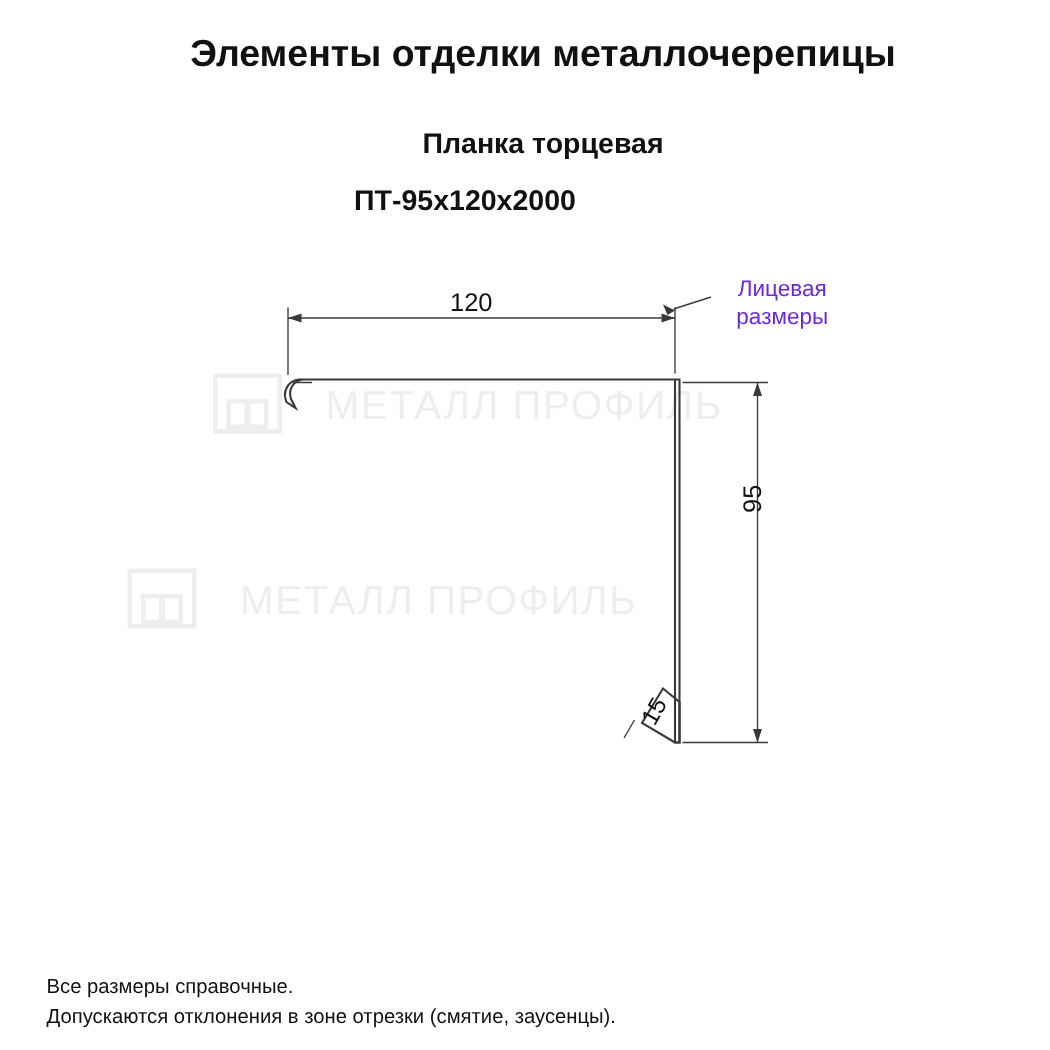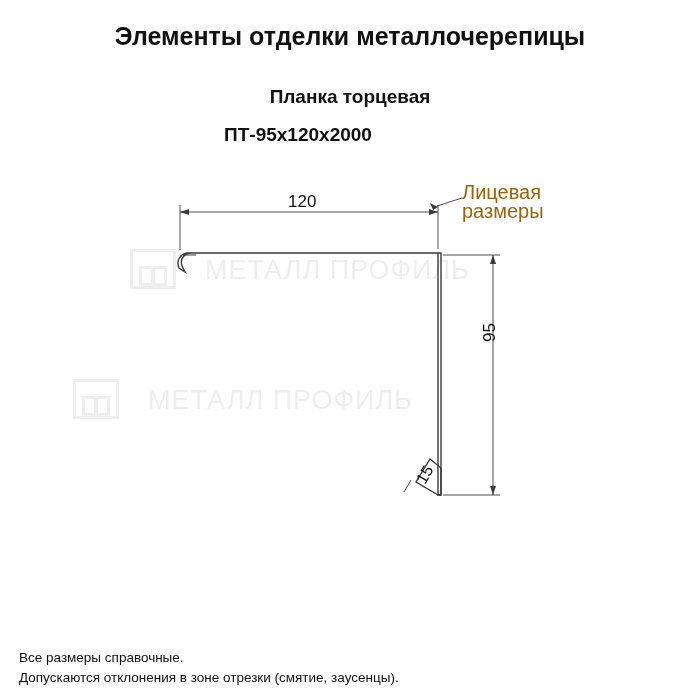--- a/index.html
+++ b/index.html
@@ -11,20 +11,21 @@
     width: 700px;
     height: 700px;
     position: relative;
     font-family: "Liberation Sans", sans-serif;
     color: #1a1a1a;
     overflow: hidden;
   }
   .page {
     position: absolute;
     inset: 0;
+    margin-left: 12px;
   }
   .title-main {
     position: absolute;
     top: 22px;
     left: 0;
     width: 700px;
     text-align: center;
     font-size: 25px;
     font-weight: bold;
     letter-spacing: 0px;
@@ -75,24 +76,25 @@
   .label-15 {
     left: 413px;
     top: 328px;
     transform: rotate(-60deg);
     transform-origin: left top;
     font-size: 16px;
   }
   .label-face {
     left: 462px;
     top: 33px;
-    font-size: 20px;
+    font-size: 15px;
     line-height: 19px;
-    color: #a16207;
+    color: #6d28d9;
     width: 95px;
+    text-align: center;
   }
   .watermark {
     position: absolute;
     opacity: 0.14;
     pointer-events: none;
     user-select: none;
   }
   .wm-text {
     font-size: 27px;
     font-weight: normal;

